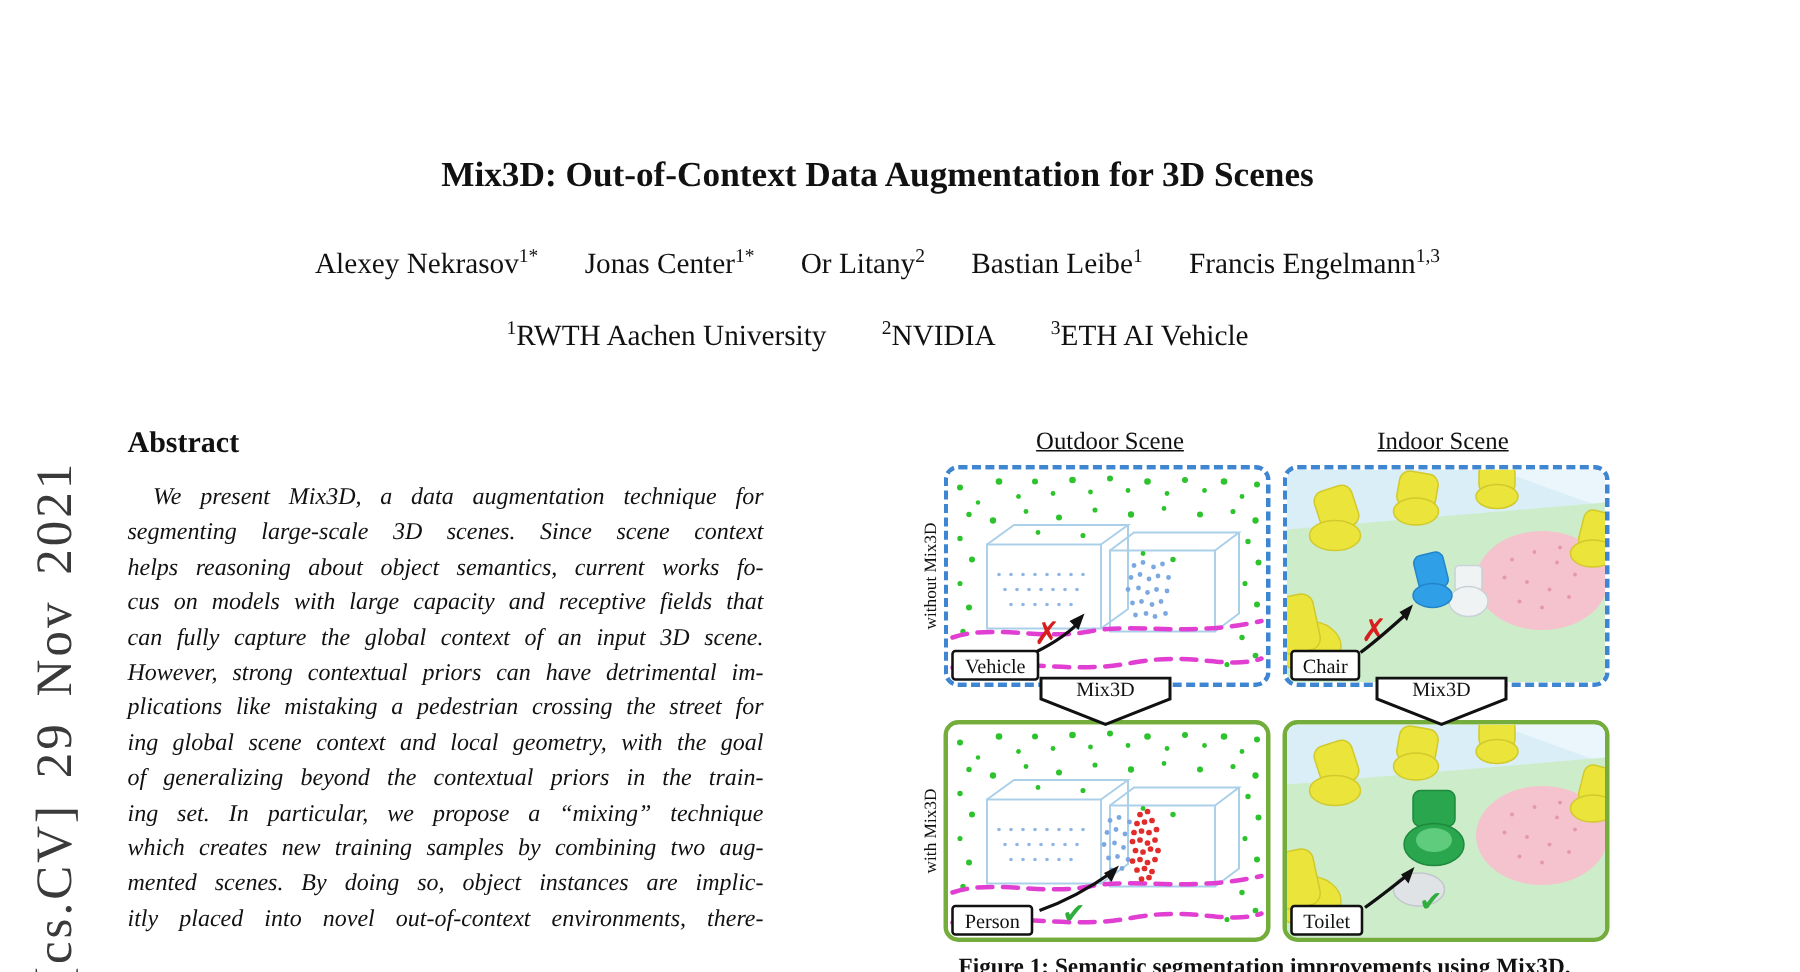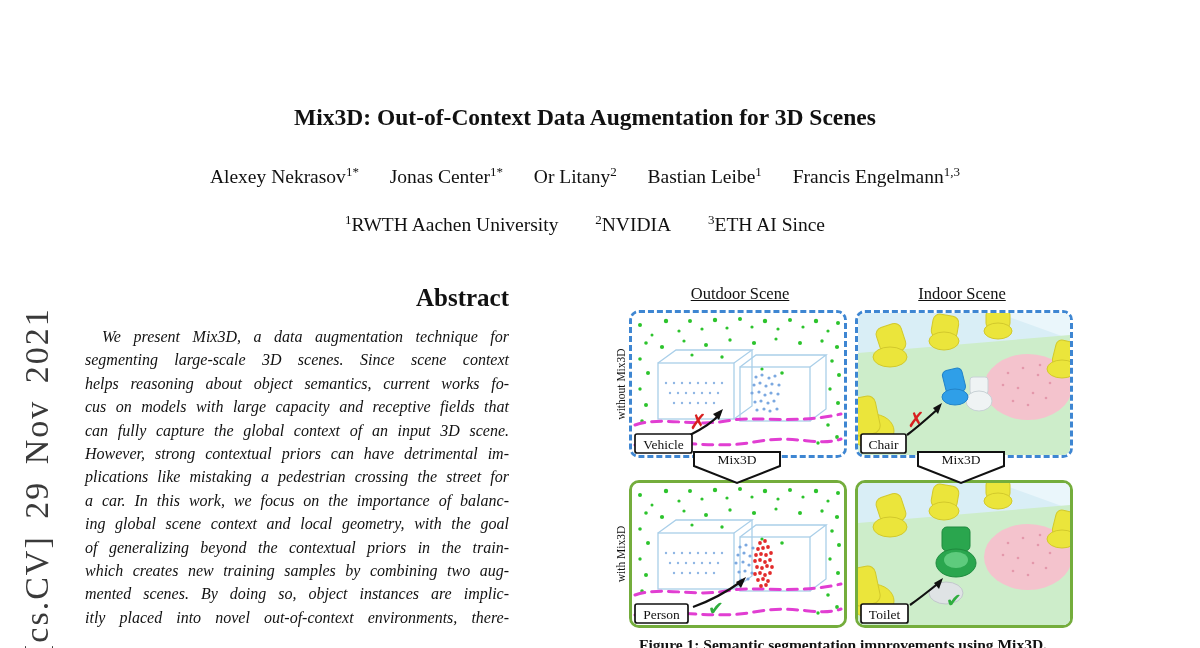--- a/index.html
+++ b/index.html
@@ -13,21 +13,21 @@
   .content{position:absolute;left:85px;top:16px;width:1000px;}
   .title{margin:86px 0 0 0;text-align:center;font-size:23.5px;font-weight:bold;line-height:30px;}
   .authors{margin-top:32px;text-align:center;font-size:19.5px;line-height:26px;}
   .author{margin:0 13px;white-space:nowrap;text-align:right;}
   .authors sup,.affils sup{font-size:13px;line-height:0;}
   .affils{margin-top:22px;text-align:center;font-size:19.5px;line-height:26px;}
   .affil{margin:0 16px;white-space:nowrap;}
   .columns{display:flex;margin-top:46px;}
   .left-col{width:424px;flex:none;}
   .right-col{width:460px;flex:none;margin-left:104px;text-decoration:underline;}
-  .abs-heading{margin:0 0 13px 0;text-align:right;font-size:25px;font-weight:bold;}
+  .abs-heading{margin:0 0 13px 0;text-align:left;font-size:20px;font-weight:bold;}
   .abstract{font-style:italic;font-size:16px;}
   .abs-line{line-height:23.4px;white-space:nowrap;text-align:justify;text-align-last:justify;}
   .abs-line.indent{text-indent:17px;}
   .fig-headers{display:flex;padding-left:16px;margin-bottom:5px;font-size:16.5px;height:21px;}
   .fig-col-header{flex:1;text-align:center;}
   .fig-grid{position:relative;}
   .fig-row{display:flex;}
   .fig-row.first{margin-bottom:22px;}
   .row-label-wrap{width:16px;flex:none;position:relative;}
   .row-label{position:absolute;left:50%;top:50%;transform:translate(-50%,-50%) rotate(-90deg);
@@ -186,38 +186,38 @@
       <span class="author"><span>Alexey Nekrasov</span><sup>1*</sup></span>
       <span class="author"><span>Jonas Center</span><sup>1*</sup></span>
       <span class="author"><span>Or Litany</span><sup>2</sup></span>
       <span class="author"><span>Bastian Leibe</span><sup>1</sup></span>
       <span class="author"><span>Francis Engelmann</span><sup>1,3</sup></span>
     </div>
 
     <div class="affils">
       <span class="affil"><sup>1</sup><span>RWTH Aachen University</span></span>
       <span class="affil"><sup>2</sup><span>NVIDIA</span></span>
-      <span class="affil"><sup>3</sup><span>ETH AI Since</span></span>
+      <span class="affil"><sup>3</sup><span>ETH AI Vehicle</span></span>
     </div>
 
     <div class="columns">
 
       <div class="left-col">
         <h2 class="abs-heading">Abstract</h2>
         <div class="abstract">
           <div class="abs-line indent">We present Mix3D, a data augmentation technique for</div>
           <div class="abs-line">segmenting large-scale 3D scenes. Since scene context</div>
           <div class="abs-line">helps reasoning about object semantics, current works fo-</div>
           <div class="abs-line">cus on models with large capacity and receptive fields that</div>
           <div class="abs-line">can fully capture the global context of an input 3D scene.</div>
           <div class="abs-line">However, strong contextual priors can have detrimental im-</div>
           <div class="abs-line">plications like mistaking a pedestrian crossing the street for</div>
-          <div class="abs-line">a car. In this work, we focus on the importance of balanc-</div>
           <div class="abs-line">ing global scene context and local geometry, with the goal</div>
           <div class="abs-line">of generalizing beyond the contextual priors in the train-</div>
+          <div class="abs-line">ing set. In particular, we propose a “mixing” technique</div>
           <div class="abs-line">which creates new training samples by combining two aug-</div>
           <div class="abs-line">mented scenes. By doing so, object instances are implic-</div>
           <div class="abs-line">itly placed into novel out-of-context environments, there-</div>
         </div>
       </div>
 
       <div class="right-col">
         <div class="fig-headers">
           <span class="fig-col-header">Outdoor Scene</span>
           <span class="fig-col-header">Indoor Scene</span>

